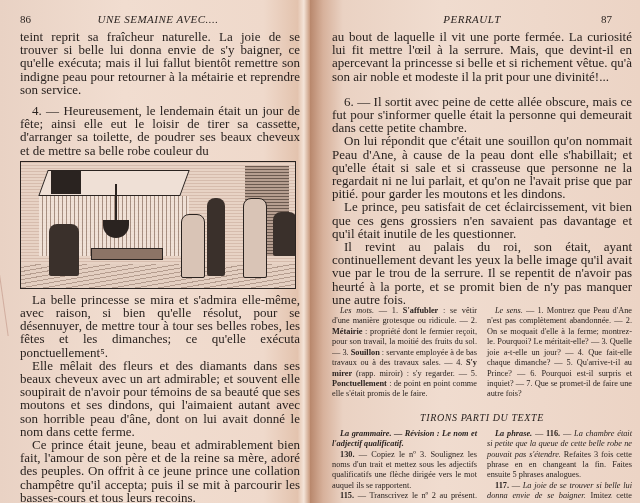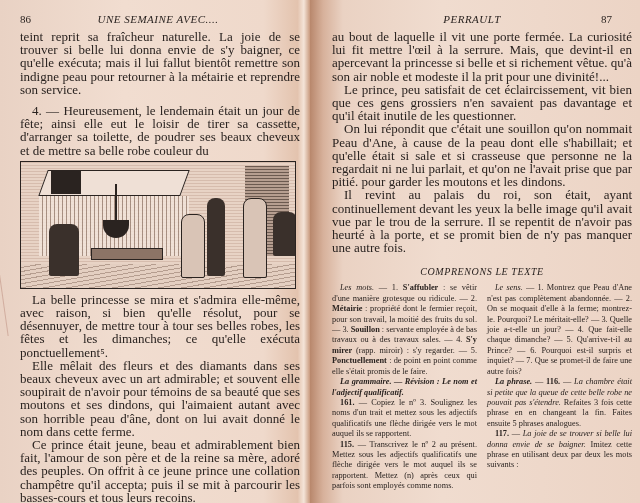--- a/index.html
+++ b/index.html
@@ -121,25 +121,25 @@
     <div class="margin-scribble"></div>
   </div>
 
   <div class="page page-right">
     <div class="running-head">
       <span class="run-title">PERRAULT</span>
       <span class="page-num">87</span>
     </div>
 
     <p>au bout de laquelle il vit une porte fermée. La curiosité lui fit mettre l'œil à la serrure. Mais, que devint-il en apercevant la princesse si belle et si richement vêtue. qu'à son air noble et modeste il la prit pour une divinité!...</p>
+    <p class="indent gap" style="margin-top:12px">6. — Il sortit avec peine de cette allée obscure, mais ce fut pour s'informer quelle était la personne qui demeurait dans cette petite chambre.</p>
+    <p class="indent">On lui répondit que c'était une souillon qu'on nommait Peau d'Ane, à cause de la peau dont elle s'habillait; et qu'elle était si sale et si crasseuse que personne ne la regardait ni ne lui parlait, et qu'on ne l'avait prise que par pitié. pour garder les moutons et les dindons.</p>
     <p class="indent">Le prince, peu satisfait de cet éclaircissement, vit bien que ces gens grossiers n'en savaient pas davantage et qu'il était inutile de les questionner.</p>
-    <p class="indent">On lui répondit que c'était une souillon qu'on nommait Peau d'Ane, à cause de la peau dont elle s'habillait; et qu'elle était si sale et si crasseuse que personne ne la regardait ni ne lui parlait, et qu'on ne l'avait prise que par pitié. pour garder les moutons et les dindons.</p>
     <p class="indent">Il revint au palais du roi, son était, ayant continuellement devant les yeux la belle image qu'il avait vue par le trou de la serrure. Il se repentit de n'avoir pas heurté à la porte, et se promit bien de n'y pas manquer une autre fois.</p>
 
-    <div class="section-title">COMPRENONS LE TEXTE</div>
     <div class="cols">
       <div class="col">
         <p class="small indent">
           <span class="i">Les mots.</span> —
           <span>1.</span>
           <span class="b">S'affubler</span>
           <span>: se vêtir d'une manière grotesque ou ridicule.</span>
           — <span>2.</span>
           <span class="b">Métairie</span>
           <span>: propriété dont le fermier reçoit, pour son travail, la moitié des fruits du sol.</span>
@@ -155,27 +155,28 @@
         </p>
       </div>
       <div class="col">
         <p class="small indent">
           <span class="i">Le sens.</span>
           <span>— 1. Montrez que Peau d'Ane n'est pas complètement abandonnée. — 2. On se moquait d'elle à la ferme; montrez-le. Pourquoi? Le méritait-elle? — 3. Quelle joie a-t-elle un jour? — 4. Que fait-elle chaque dimanche? — 5. Qu'arrive-t-il au Prince? — 6. Pourquoi est-il surpris et inquiet? — 7. Que se promet-il de faire une autre fois?</span>
         </p>
       </div>
     </div>
 
+    <div class="section-title">TIRONS PARTI DU TEXTE</div>
     <div class="cols">
       <div class="col">
         <p class="small indent">
           <span class="bi">La grammaire. — Révision : Le nom et l'adjectif qualificatif.</span>
         </p>
         <p class="small indent">
-          <span class="b">161.</span>
+          <span class="b">130.</span>
           <span>— Copiez le nº 3. Soulignez les noms d'un trait et mettez sous les adjectifs qualificatifs une flèche dirigée vers le mot auquel ils se rapportent.</span>
         </p>
         <p class="small indent">
           <span class="b">115.</span>
           <span>— Transcrivez le nº 2 au présent. Mettez sous les adjectifs qualificatifs une flèche dirigée vers le mot auquel ils se rapportent. Mettez (n) après ceux qui parfois sont employés comme noms.</span>
         </p>
       </div>
       <div class="col">
         <p class="small indent">
           <span class="bi">La phrase.</span> —

